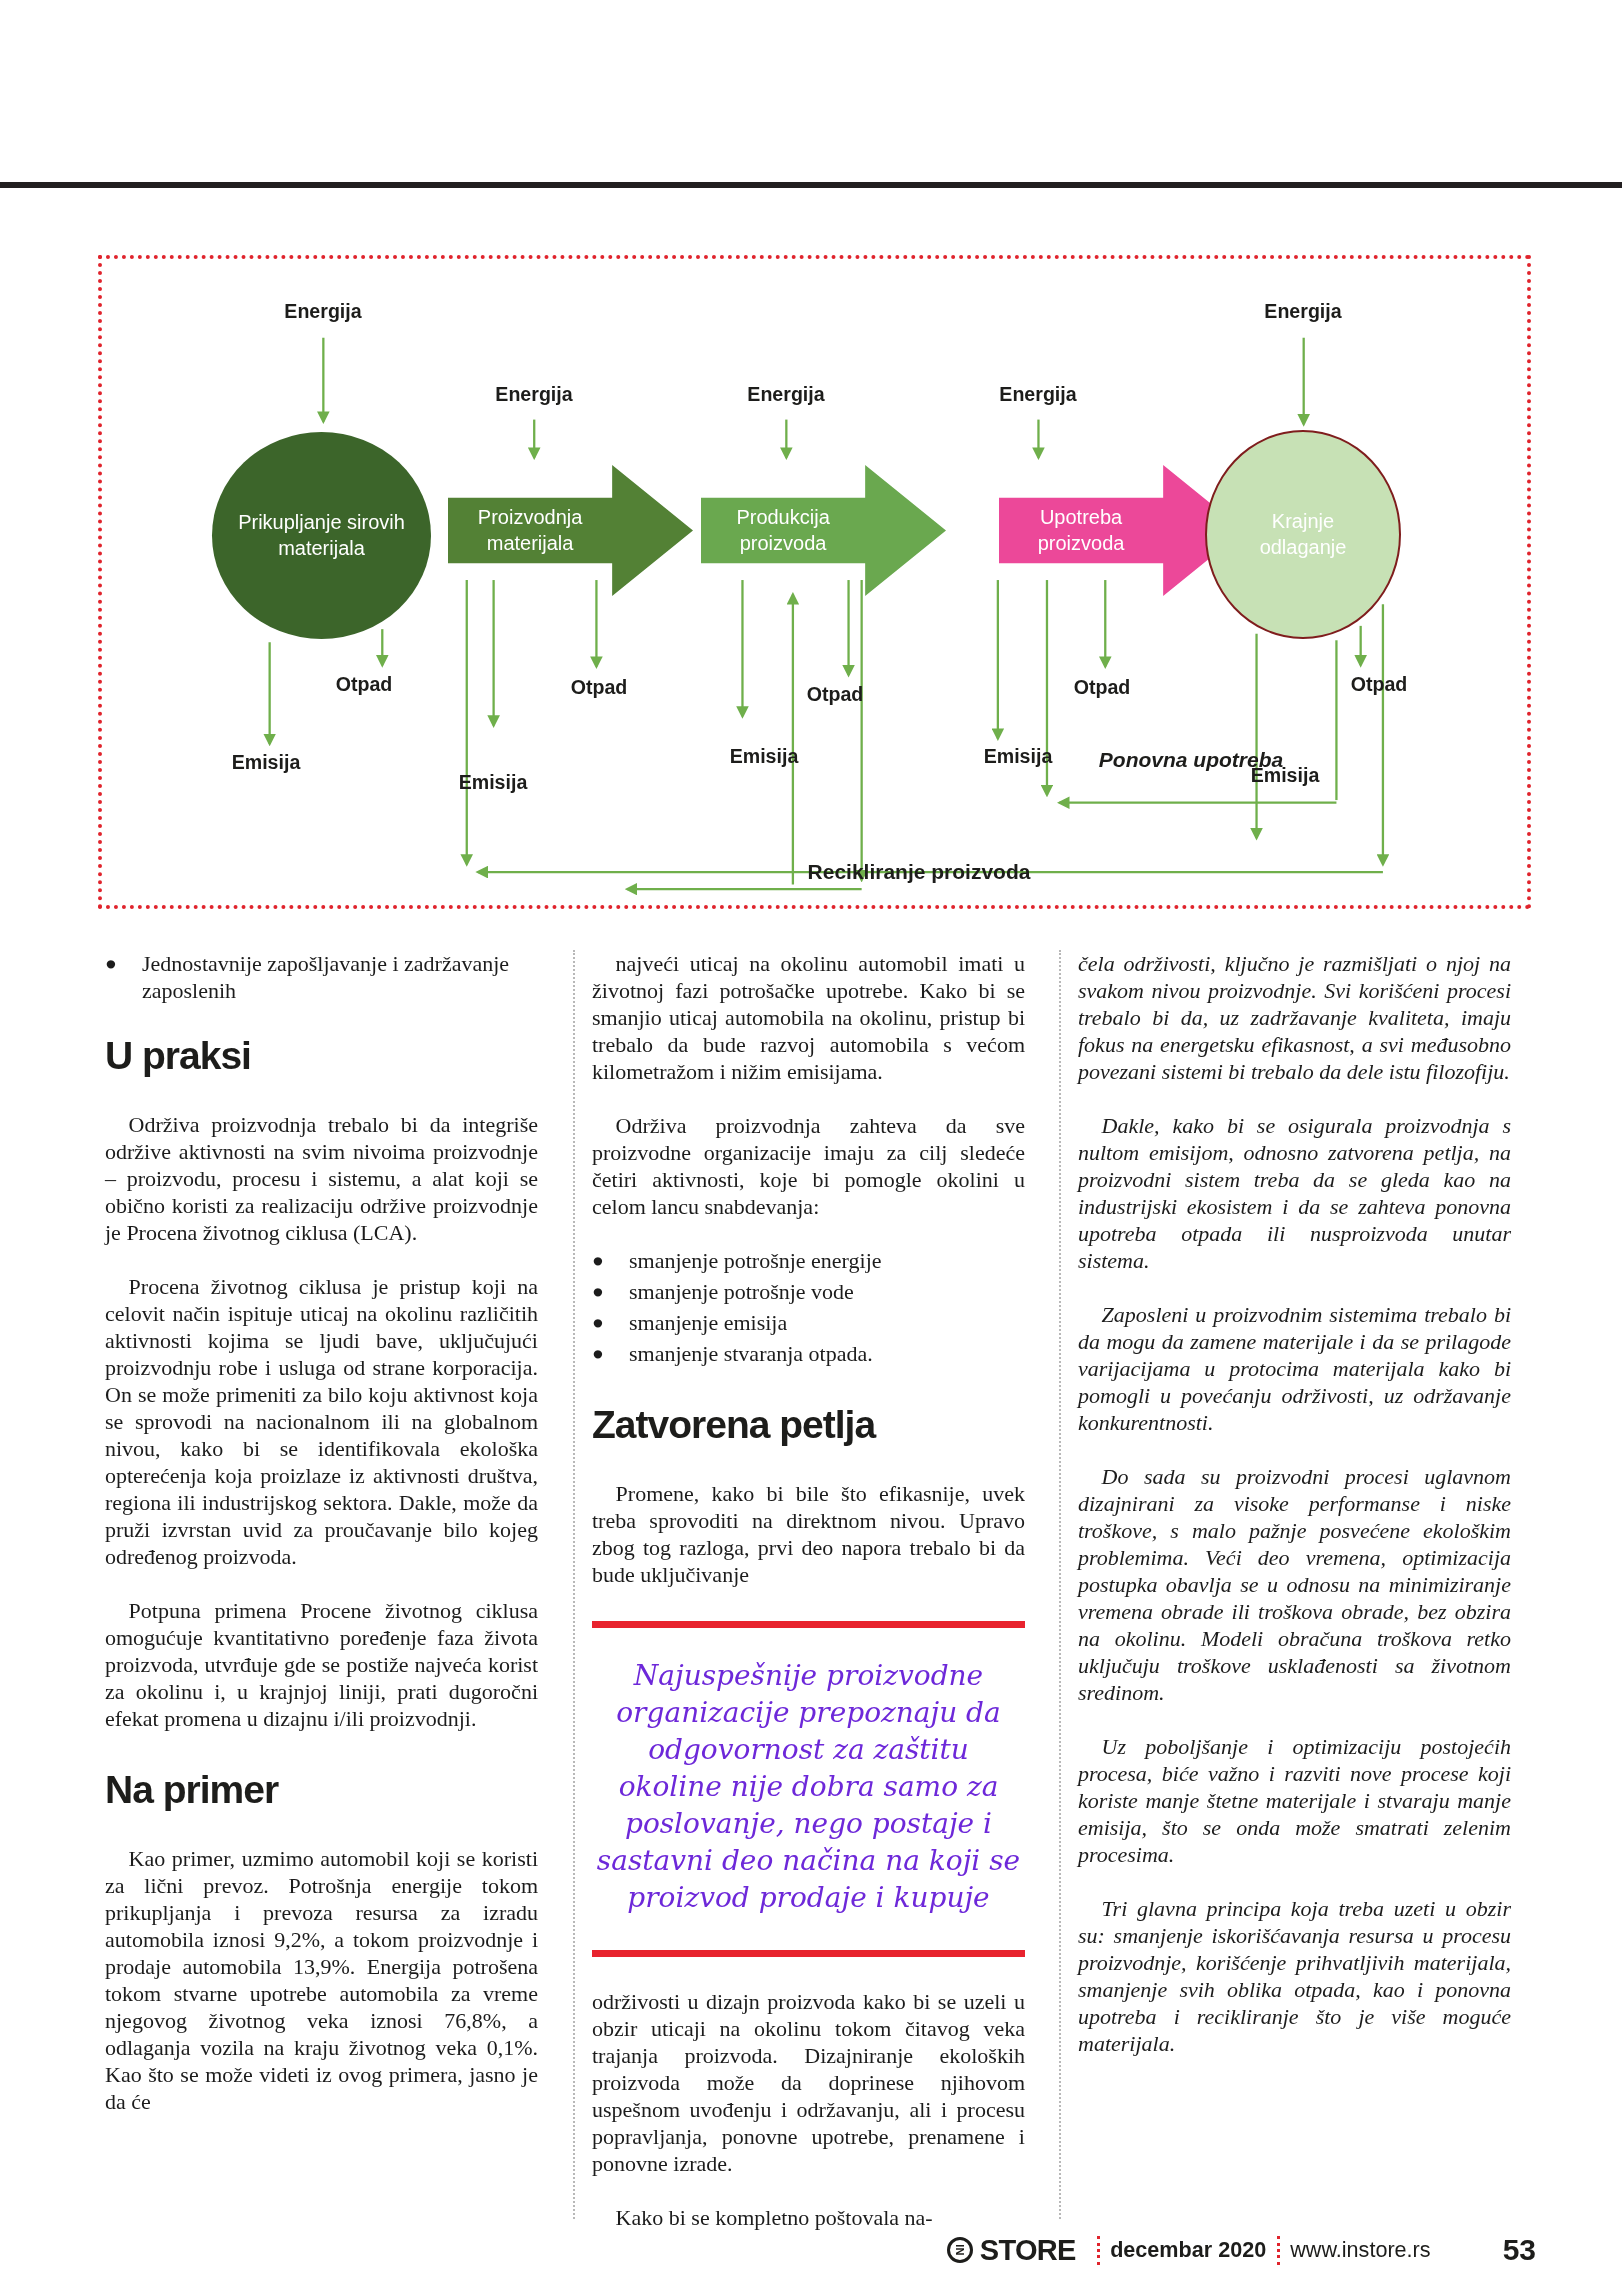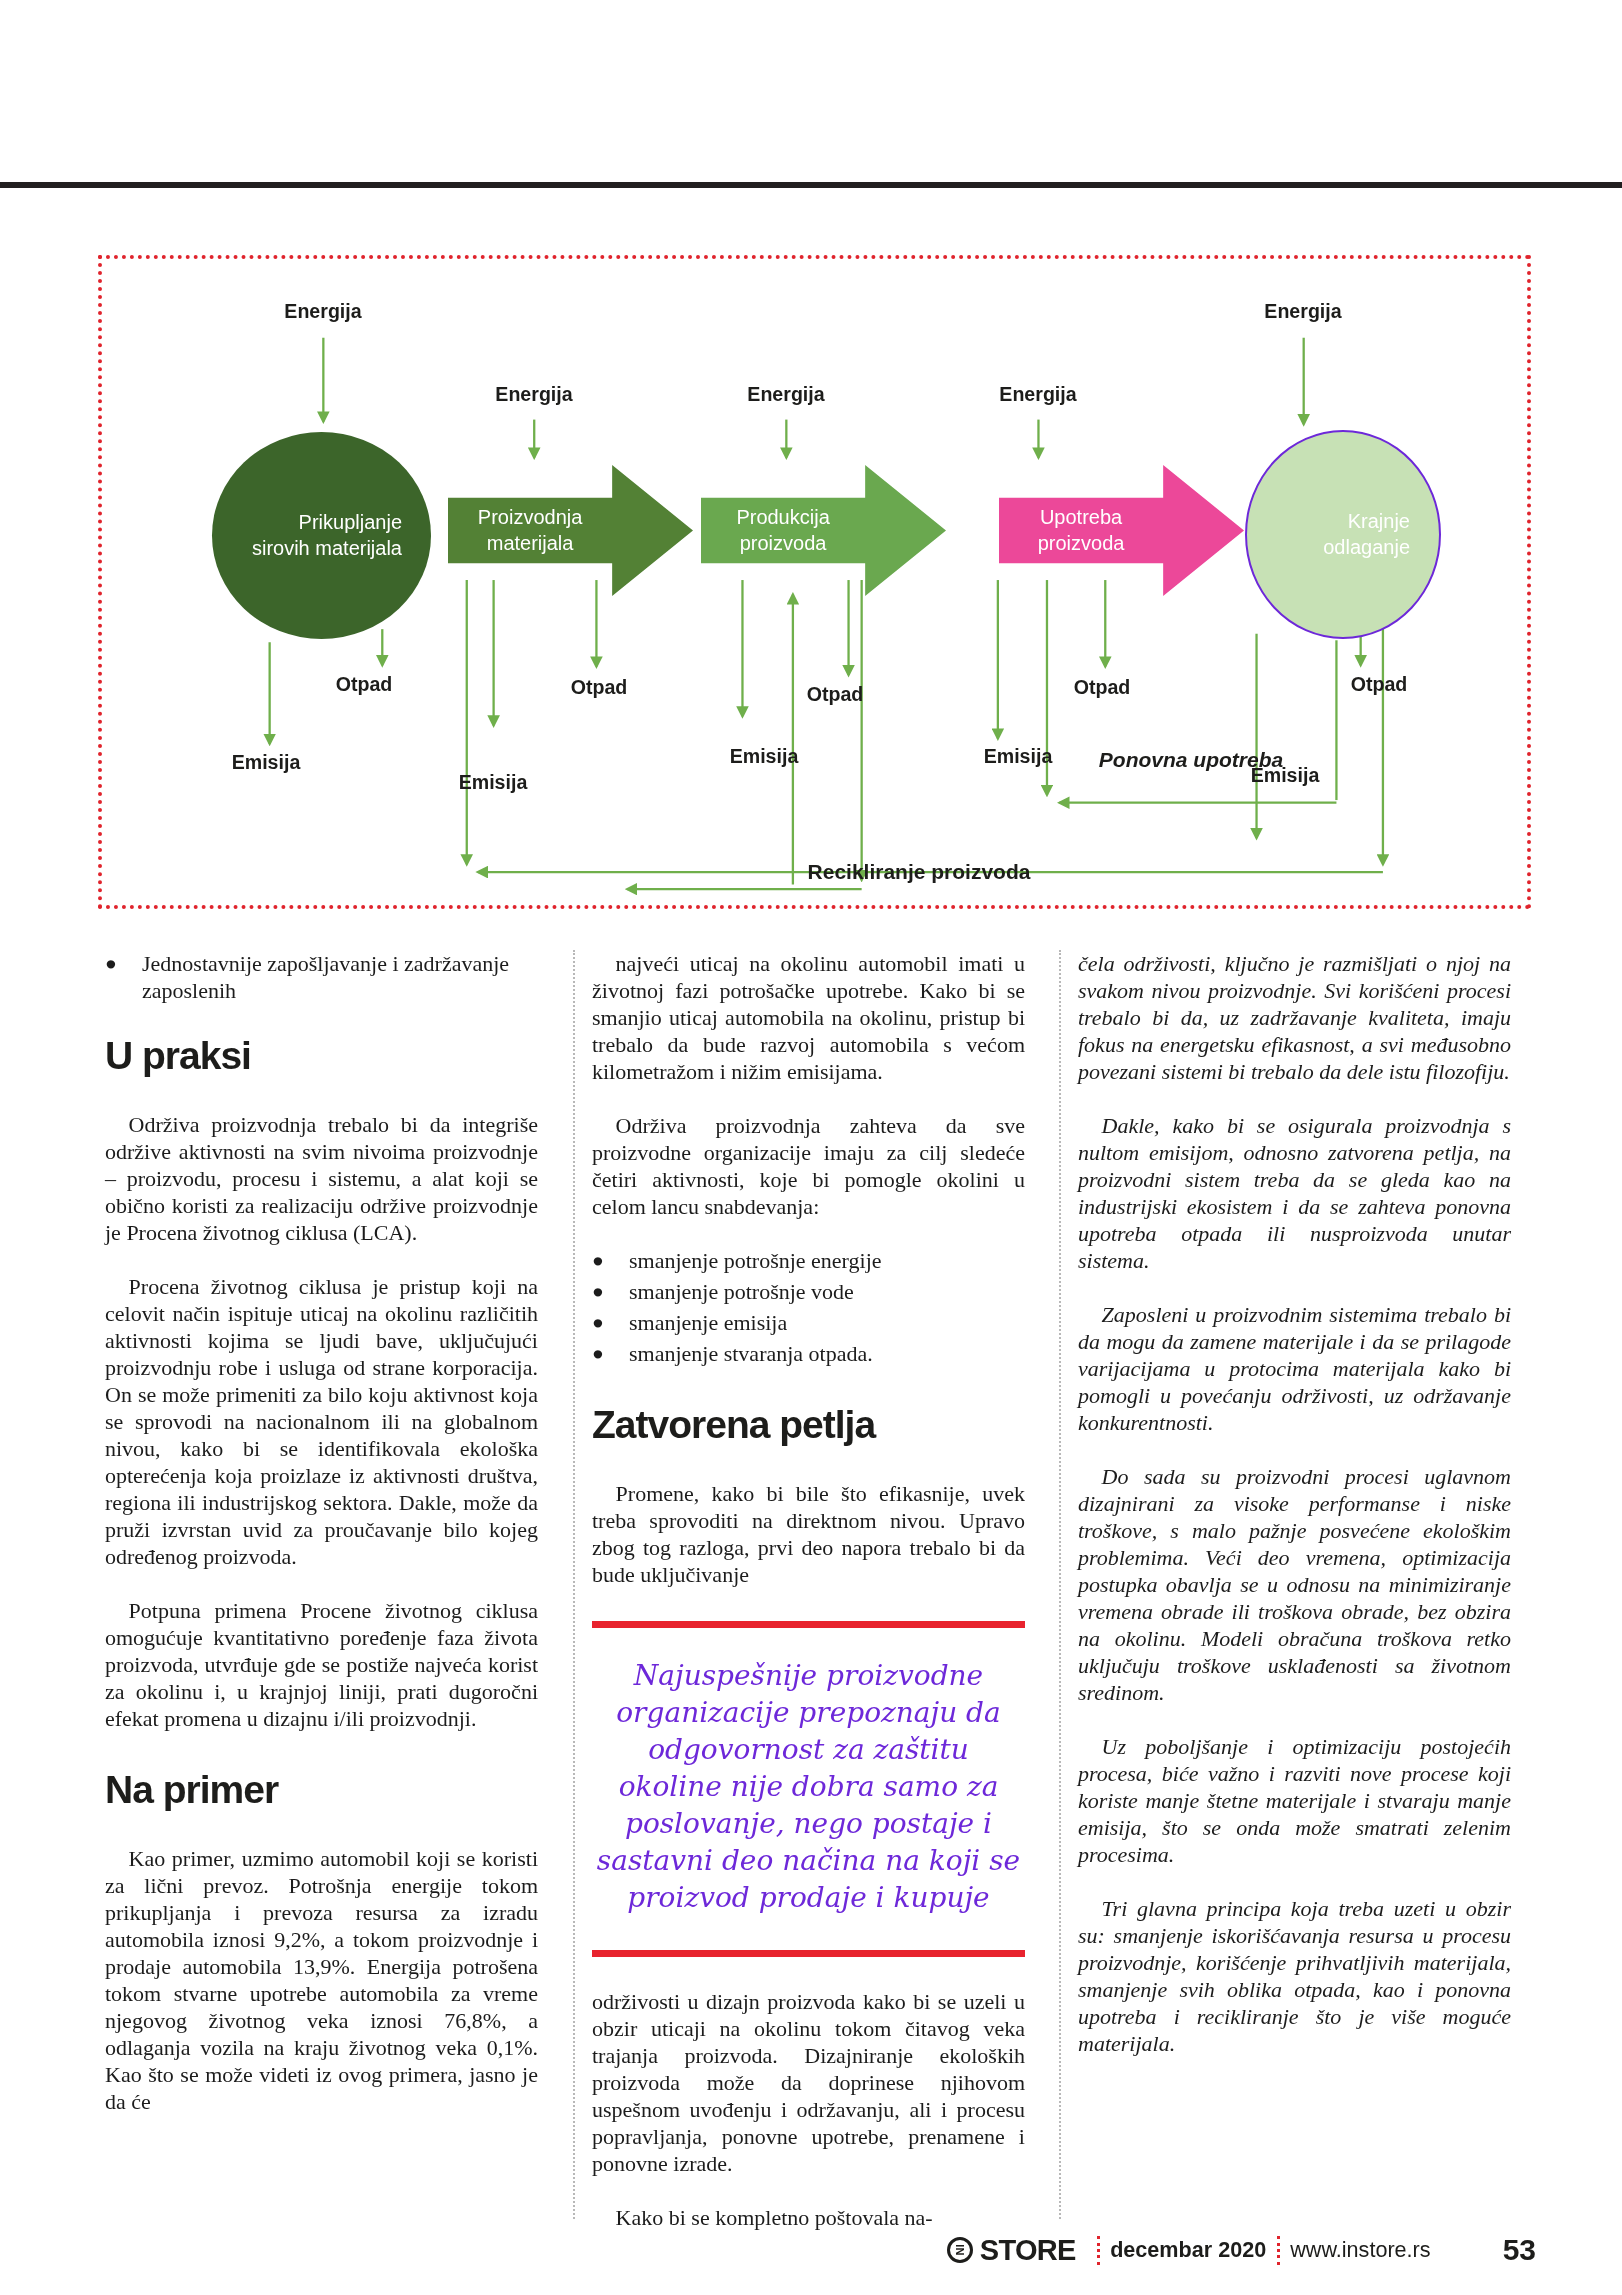--- a/index.html
+++ b/index.html
@@ -10,22 +10,22 @@
   .top-rule{position:absolute;left:0;top:182px;width:1623px;height:5.9px;background:#221f20;}
 
   
   .diagram{position:absolute;left:98px;top:255px;width:1433px;height:654px;
            border:4.6px dotted #e0242d;box-sizing:border-box;
            font-family:"Liberation Sans",sans-serif;}
   .diagram svg{position:absolute;left:0;top:0;width:100%;height:100%;}
   .stage-ellipse{position:absolute;border-radius:50%;display:flex;align-items:center;justify-content:center;
                  text-align:center;color:#ffffff;font-size:20px;line-height:25.5px;font-weight:400;}
   .st-1{left:110px;top:173px;width:219px;height:207px;background:#3c652a;}
-  .st-5{left:1143px;top:171px;width:196px;height:209px;background:#c7e1b5;border:2px solid #6d28d9;box-sizing:border-box;}
-  .stage-ellipse .inner{padding:0 29px;text-align:right;}
+  .st-5{left:1103px;top:171px;width:196px;height:209px;background:#c7e1b5;border:2px solid #7f1d1d;box-sizing:border-box;}
+  .stage-ellipse .inner{padding:0 23px;}
   .stage-arrow{position:absolute;top:206px;width:245px;height:131px;
                clip-path:polygon(0% 25%,67% 25%,67% 0%,100% 50%,67% 100%,67% 75%,0% 75%);}
   .sa-2{left:346px;background:#538135;}
   .sa-3{left:599px;background:#6aa84f;}
   .sa-4{left:897px;background:#ec4899;}
   .stage-arrow .inner{position:absolute;left:0;top:0;width:67%;height:100%;display:flex;align-items:center;
                       justify-content:center;text-align:center;color:#ffffff;font-size:20px;line-height:25.5px;}
   .dlbl{position:absolute;transform:translateX(-50%);white-space:nowrap;color:#1d1d1b;
         font-size:19.6px;font-weight:700;}
   .dlbl-b{font-weight:700;}

